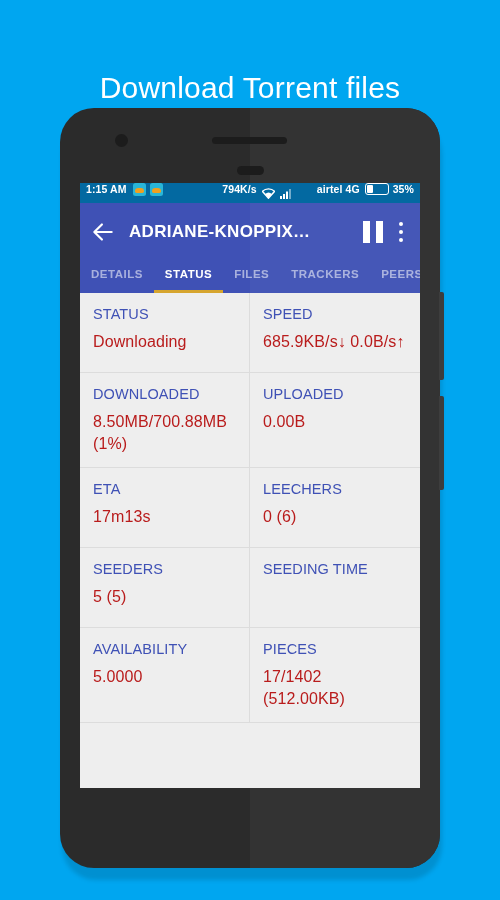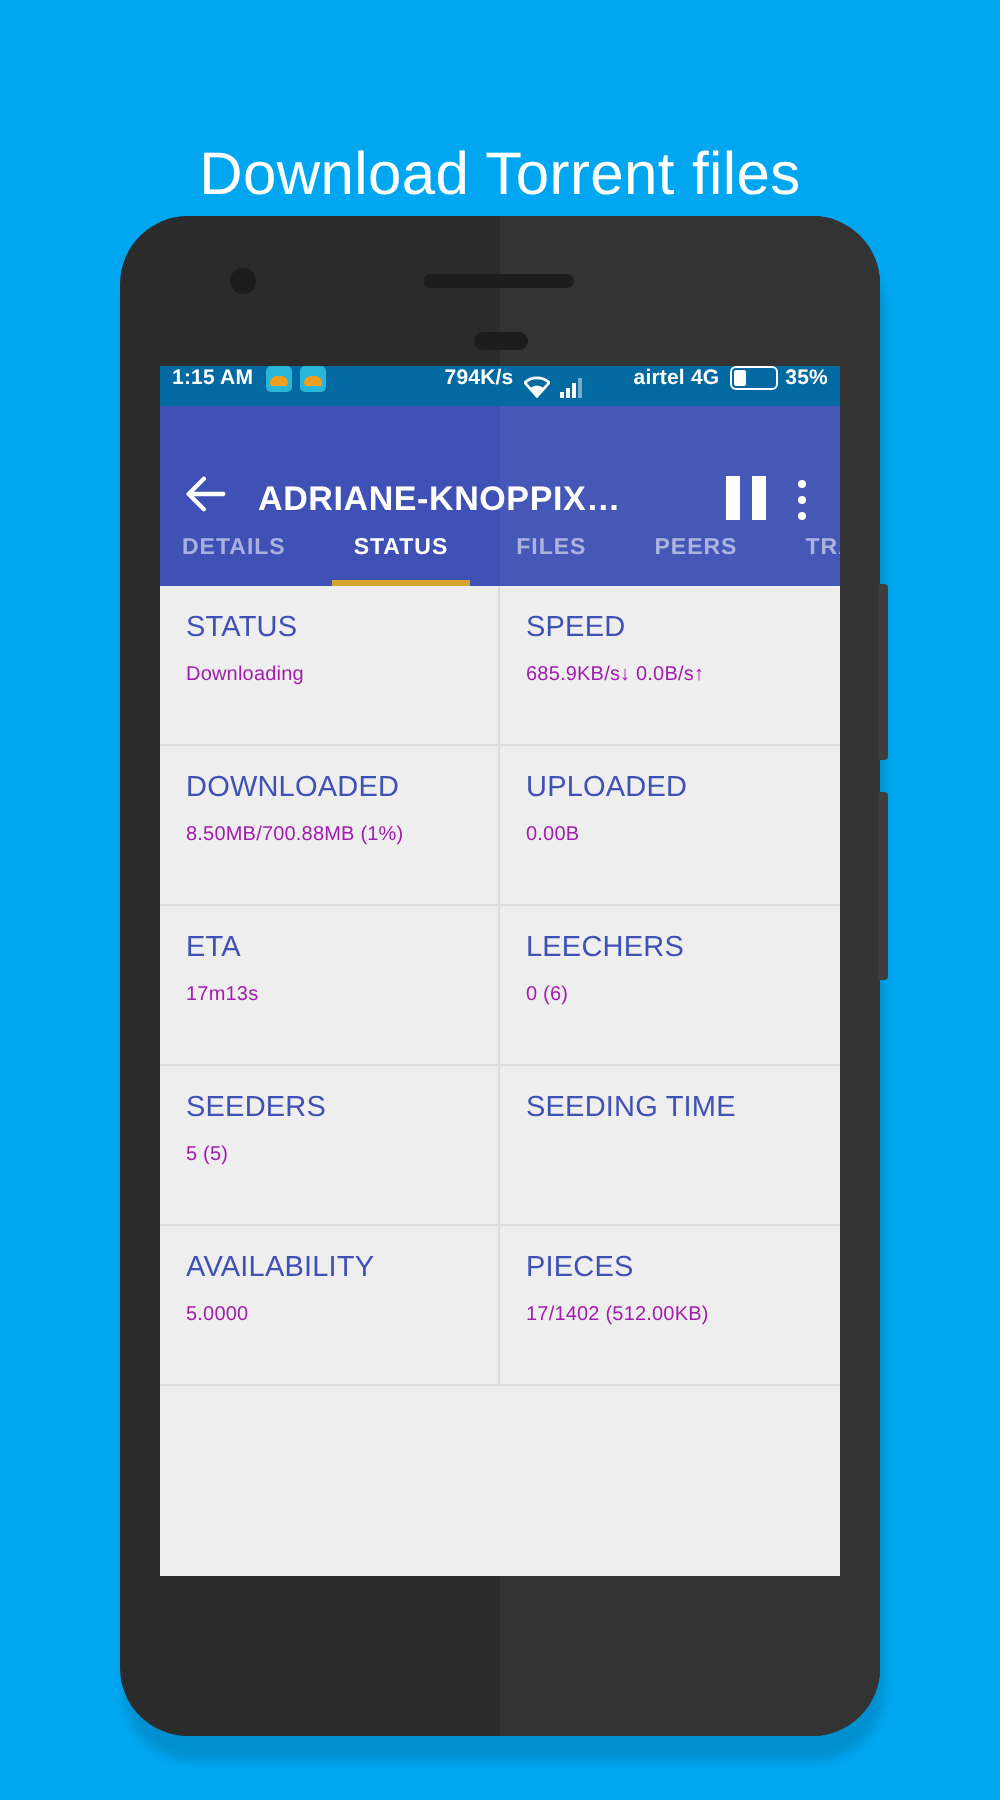--- a/index.html
+++ b/index.html
@@ -163,21 +163,21 @@
     background: #ffffff;
     border-radius: 1px;
   }
   .sb-pct { font-weight: bold; }
 
   
   .appbar {
     height: 57px;
     background: #3f51b5;
     display: flex;
-    align-items: flex-end;
+    align-items: center;
     padding: 0 10px;
     position: relative;
   }
   .appbar::after {
     content: "";
     position: absolute;
     left: 50%; top: 0; bottom: 0; right: 0;
     background: rgba(255,255,255,0.035);
     pointer-events: none;
   }
@@ -210,21 +210,20 @@
   .ab-menu i:last-child { margin-bottom: 0; }
 
   
   .tabbar {
     height: 33px;
     background: #3f51b5;
     display: flex;
     align-items: flex-end;
     position: relative;
     overflow: hidden;
-    gap: 12px;
   }
   .tabbar::after {
     content: "";
     position: absolute;
     left: 50%; top: 0; bottom: 0; right: 0;
     background: rgba(255,255,255,0.035);
     pointer-events: none;
   }
   .tab {
     color: rgba(255,255,255,0.55);
@@ -263,22 +262,22 @@
   .cell:nth-child(2n) { border-right: none; }
   .cell-label {
     color: #3f51b5;
     font-size: 14.5px;
     font-weight: 400;
     letter-spacing: 0.1px;
     margin-bottom: 9px;
     white-space: nowrap;
   }
   .cell-value {
-    color: #a21caf;
-    font-size: 10px;
+    color: #b91c1c;
+    font-size: 16px;
     line-height: 1.35;
     letter-spacing: 0.1px;
   }
 </style>
 </head>
 <body>
 
 <div class="promo-wrap">
   <div class="promo-title">Download Torrent files</div>
 </div>
@@ -335,22 +334,22 @@
           <i></i>
           <i></i>
           <i></i>
         </span>
     </div>
 
     <div class="tabbar">
       <div class="tab">DETAILS</div>
       <div class="tab active">STATUS</div>
       <div class="tab">FILES</div>
+      <div class="tab">TRACKERS</div>
       <div class="tab">PEERS</div>
-      <div class="tab">TRACKERS</div>
     </div>
 
     <div class="grid">
 
       <div class="cell">
         <div class="cell-label">STATUS</div>
         <div class="cell-value">Downloading</div>
       </div>
       <div class="cell">
         <div class="cell-label">SPEED</div>

